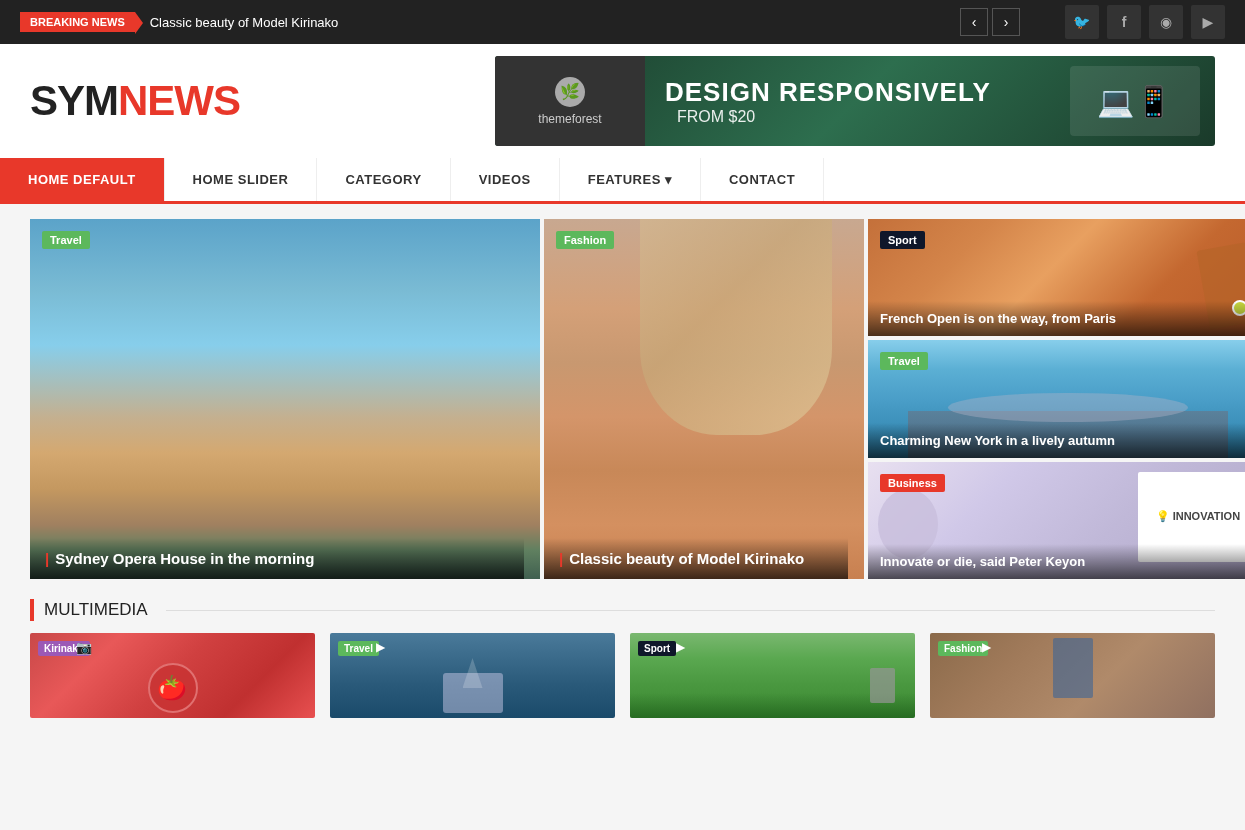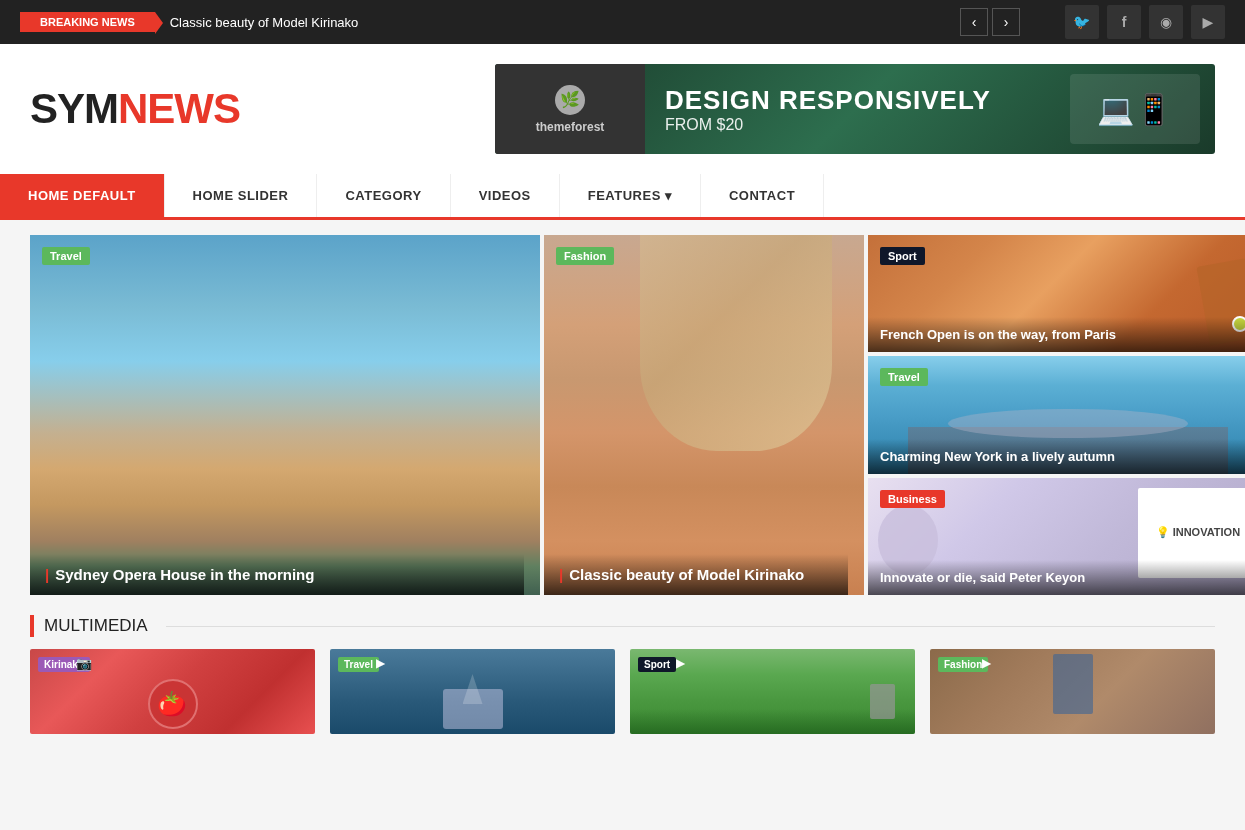--- a/index.html
+++ b/index.html
@@ -12,21 +12,21 @@
       display: flex;
       align-items: center;
       gap: 15px;
       height: 44px;
     }
     .breaking-label {
       background: #e8382a;
       color: white;
       font-size: 11px;
       font-weight: bold;
-      padding: 4px 20px;
+      padding: 4px 10px;
       text-transform: uppercase;
       position: relative;
       display: flex;
       align-items: center;
     }
     .breaking-label::after {
       content: '';
       position: absolute;
       right: -8px;
       top: 0;
@@ -71,21 +71,21 @@
       align-items: center;
       justify-content: center;
       font-size: 14px;
       cursor: pointer;
       border-radius: 2px;
     }
 
     
     .header {
       background: white;
-      padding: 20px 30px;
+      padding: 12px 30px;
       display: flex;
       align-items: center;
       justify-content: space-between;
     }
     .logo {
       font-size: 42px;
       font-weight: bold;
       letter-spacing: -1px;
     }
     .logo-sym { color: #222; }
@@ -112,34 +112,35 @@
     .banner-tf-icon {
       width: 30px;
       height: 30px;
       background: #aaa;
       border-radius: 50%;
       display: flex;
       align-items: center;
       justify-content: center;
       font-size: 16px;
     }
-    .banner-tf-text { color: #ccc; font-size: 12px; font-weight: bold; }
+    .banner-tf-text { color: #ccc; font-size: 12px; }
     .banner-content {
       padding: 0 20px;
       color: white;
     }
     .banner-title {
       font-size: 26px;
       font-weight: bold;
       letter-spacing: 1px;
       text-transform: uppercase;
     }
     .banner-sub {
       font-size: 16px;
       opacity: 0.9;
+      margin-left: 12px;
     }
     .banner-images {
       margin-left: auto;
       display: flex;
       align-items: center;
       padding-right: 15px;
     }
     .device-stack {
       width: 130px;
       height: 70px;

